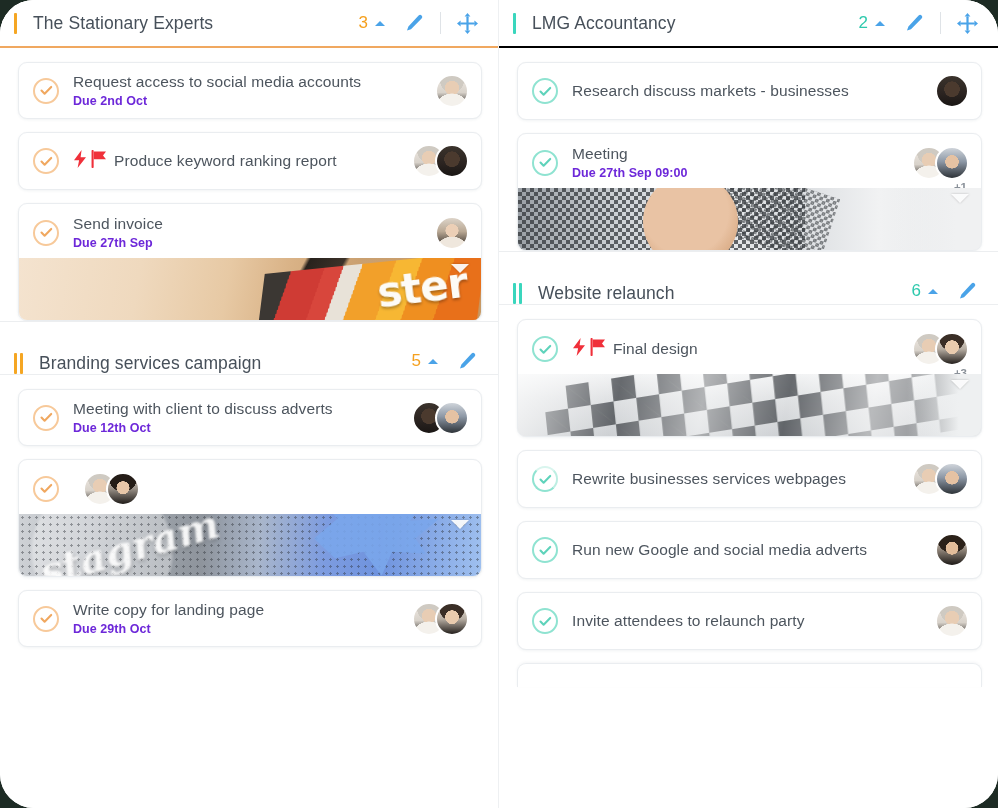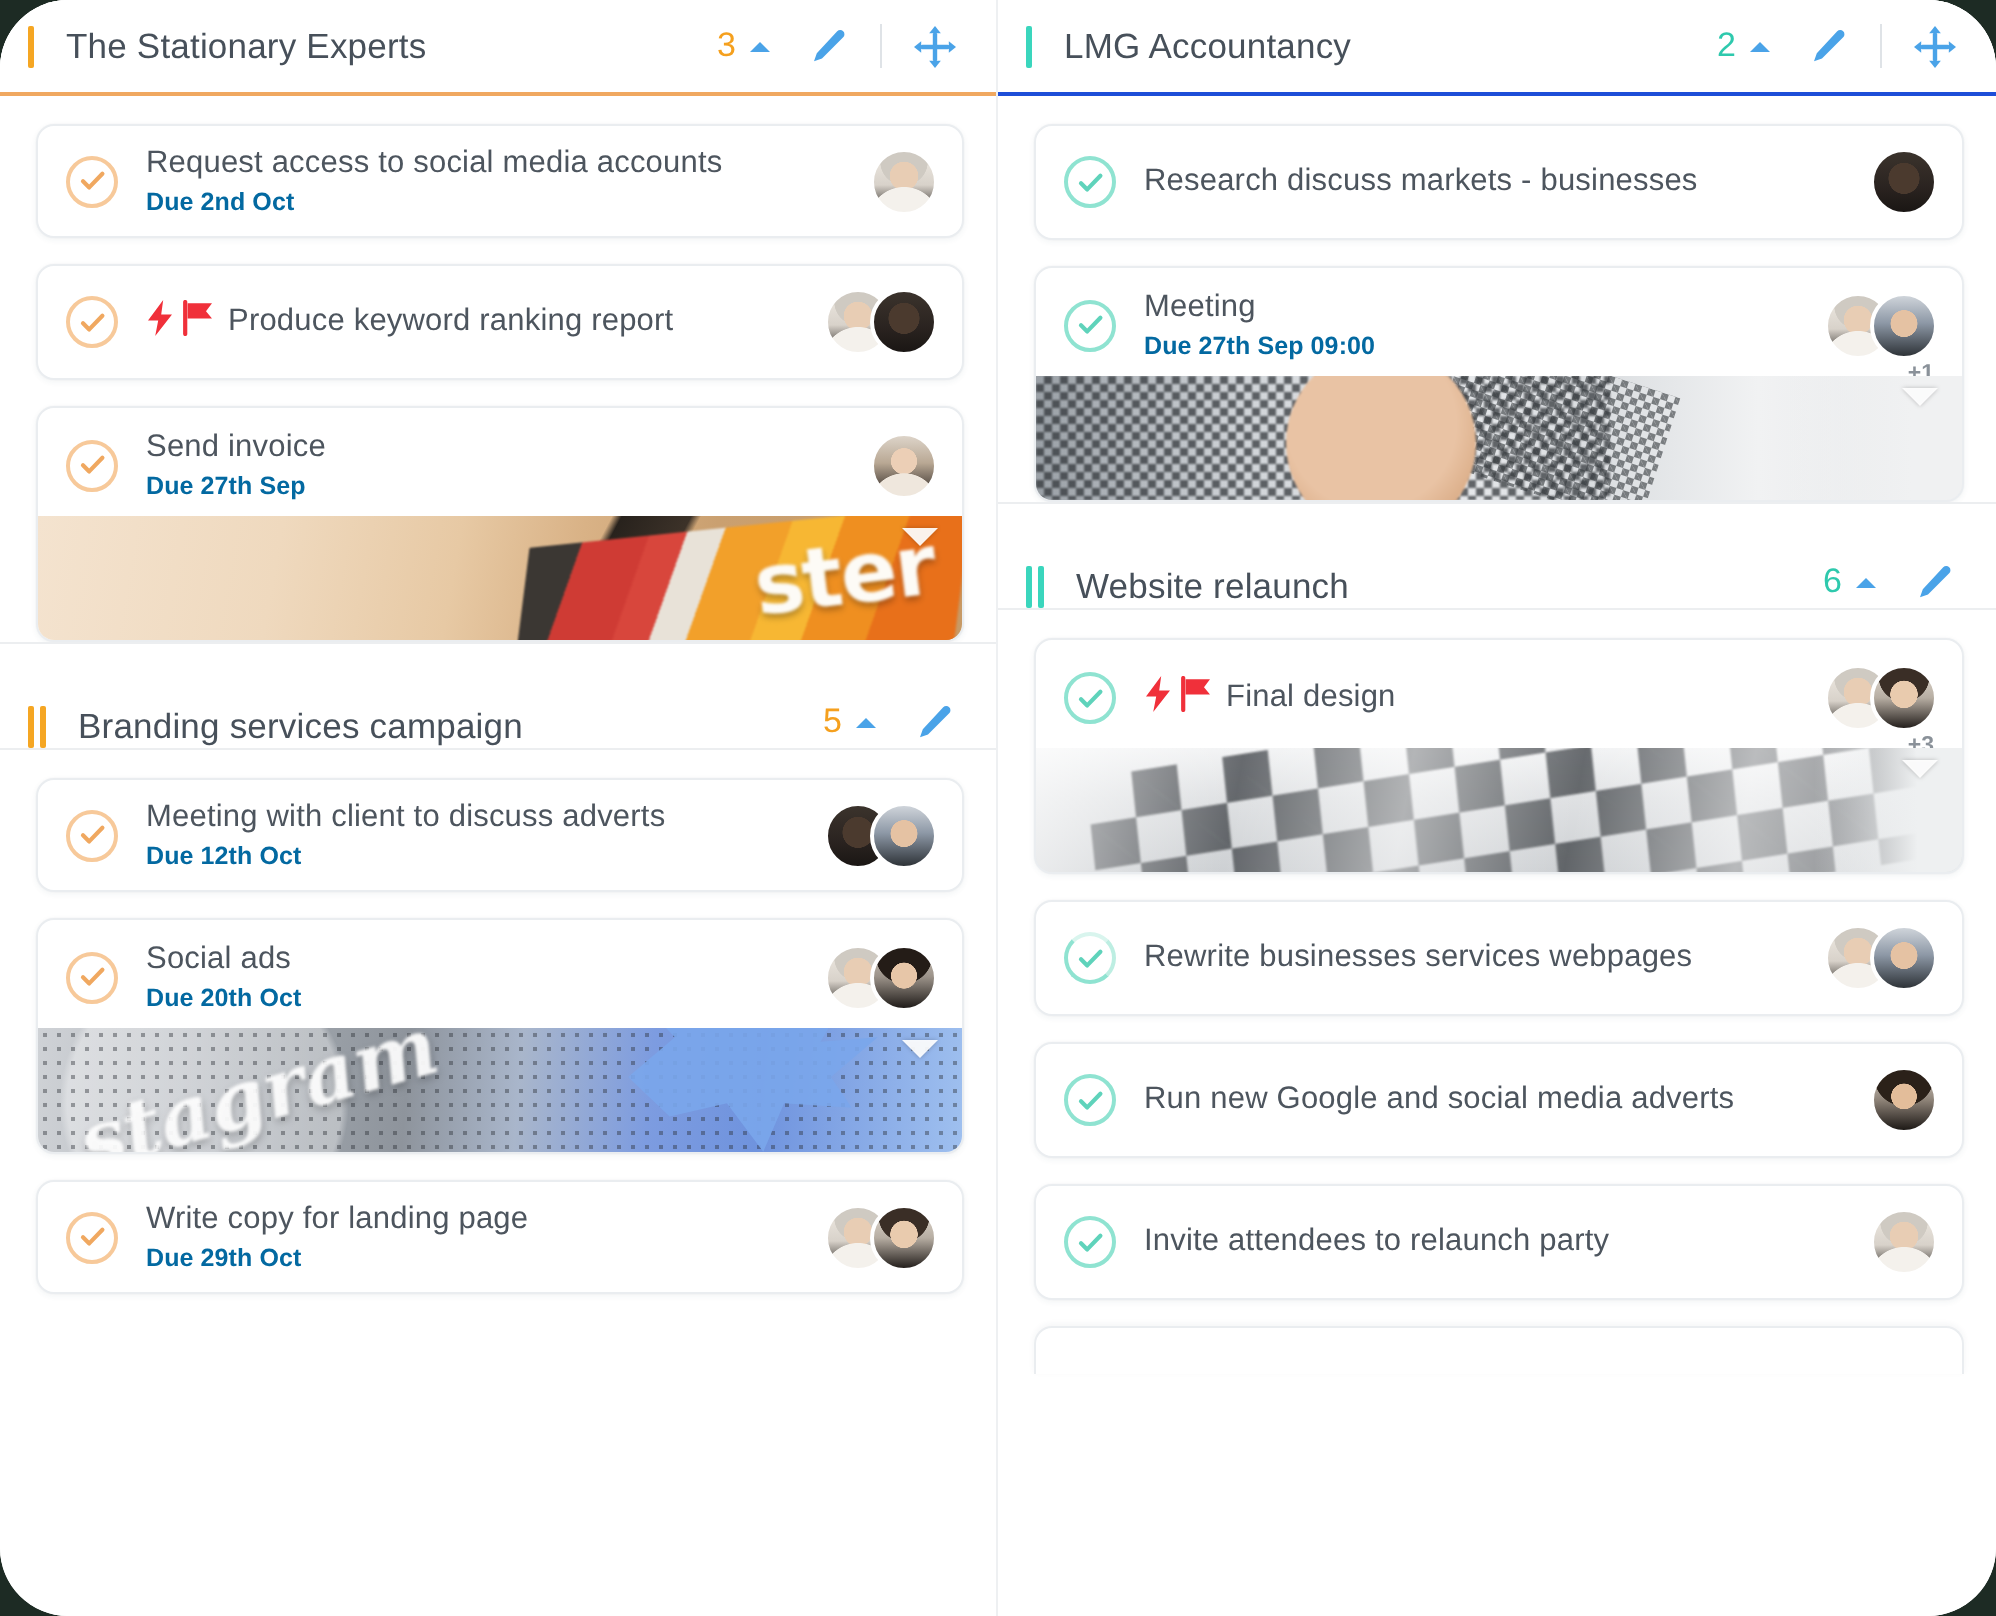--- a/index.html
+++ b/index.html
@@ -34,21 +34,21 @@
   
   .proj-header {
     height: 48px;
     display: flex;
     align-items: center;
     background: #ffffff;
     padding: 0 18px 0 14px;
     position: relative;
   }
   .proj-header.primary { border-bottom: 2px solid #f0a860; }
-  .proj-header.primary-teal { border-bottom: 2px solid #1d4ed8; }
+  .proj-header.primary-teal { border-bottom: 2px solid #000000; }
   .proj-header.sub { border-top: 1px solid #eceef0; border-bottom: 1px solid #eceef0; height: 54px; align-items: flex-end; }
 
   .accent-bars {
     display: flex;
     gap: 3px;
     margin-right: 16px;
     flex: 0 0 auto;
   }
   .accent-bars span {
     display: block;
@@ -155,21 +155,21 @@
   .card-title {
     font-size: 15.5px;
     color: #4d555e;
     letter-spacing: .1px;
     white-space: nowrap;
     overflow: hidden;
     text-overflow: ellipsis;
   }
   .card-due {
     font-size: 12.5px;
-    color: #0369a1;
+    color: #6d28d9;
     margin-top: 3px;
     font-weight: 600;
     letter-spacing: .05px;
   }
 
   .flags { display: flex; align-items: center; gap: 4px; flex: 0 0 auto; }
 
   
   .avatars {
     flex: 0 0 auto;
@@ -513,26 +513,20 @@
             </div>
           </div>
         </div>
         <div class="card has-attach has-date">
           <div class="card-body">
             <span class="check orange">
               <svg width="13" height="11" viewBox="0 0 13 11">
                 <path d="M1.5 5.6 L4.6 8.7 L11.2 1.9" fill="none" stroke="#f0a860" stroke-width="2.1" stroke-linecap="round" stroke-linejoin="round"></path>
               </svg>
             </span>
-            <div class="card-text">
-              <div class="card-title-row">
-                <span class="card-title">Social ads</span>
-              </div>
-              <div class="card-due">Due 20th Oct</div>
-            </div>
             <div class="avatars">
               <span class="avatar f1"></span>
               <span class="avatar f6"></span>
             </div>
           </div>
           <div class="attach">
             <div class="art art-social">
               <div class="dots"></div>
               <div class="bird"></div>
               <div class="igword">stagram</div>

